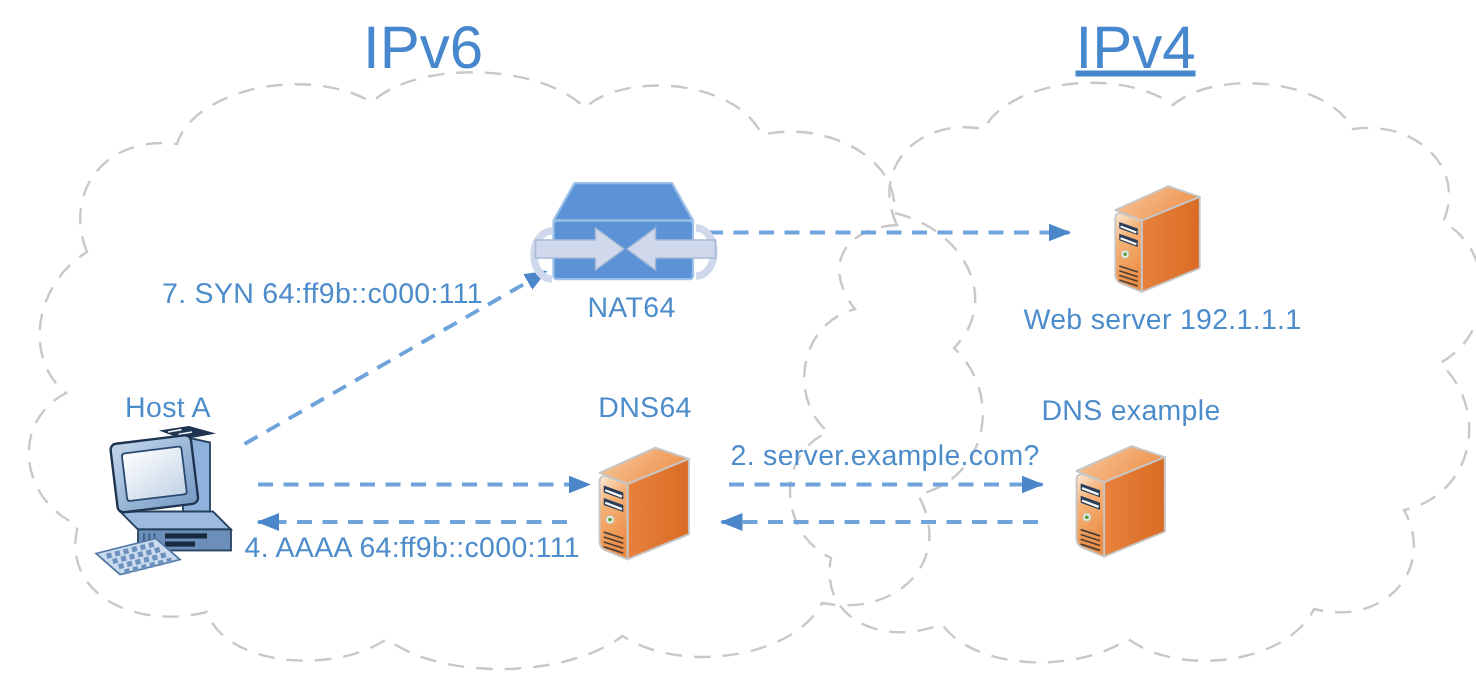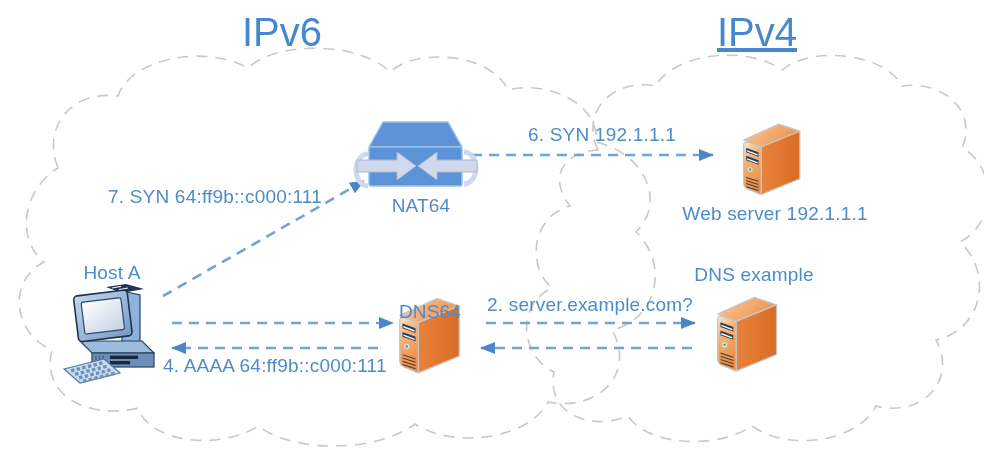--- a/index.html
+++ b/index.html
@@ -147,22 +147,21 @@
     <use href="#tower-server" transform="translate(396,292) scale(0.93)"></use>
     <use href="#tower-server" transform="translate(740,118) scale(0.88)"></use>
     <use href="#tower-server" transform="translate(714,291) scale(0.92)"></use>
   </svg>
 
   <div class="title" style="left:282px;top:12px;">IPv6</div>
   <div class="title" style="left:757px;top:12px;text-decoration:underline;">IPv4</div>
 
   <div class="lbl center" style="left:112px;top:263px;">Host A</div>
   <div class="lbl center" style="left:421px;top:196px;">NAT64</div>
-  <div class="lbl center" style="left:430px;top:263px;margin-top:39px;">DNS64</div>
+  <div class="lbl center" style="left:430px;top:263px;">DNS64</div>
   <div class="lbl center" style="left:775px;top:204px;">Web server 192.1.1.1</div>
   <div class="lbl center" style="left:754px;top:265px;">DNS example</div>
 
   <div class="lbl" style="left:487px;top:295px;">2. server.example.com?</div>
   <div class="lbl" style="left:163px;top:356px;">4. AAAA 64:ff9b::c000:111</div>
   <div class="lbl" style="left:108px;top:187px;">7. SYN 64:ff9b::c000:111</div>
-  <div class="lbl" style="left:528px;top:125px;">6. SYN 192.1.1.1</div>
 
 </div>
 
 </body></html>

